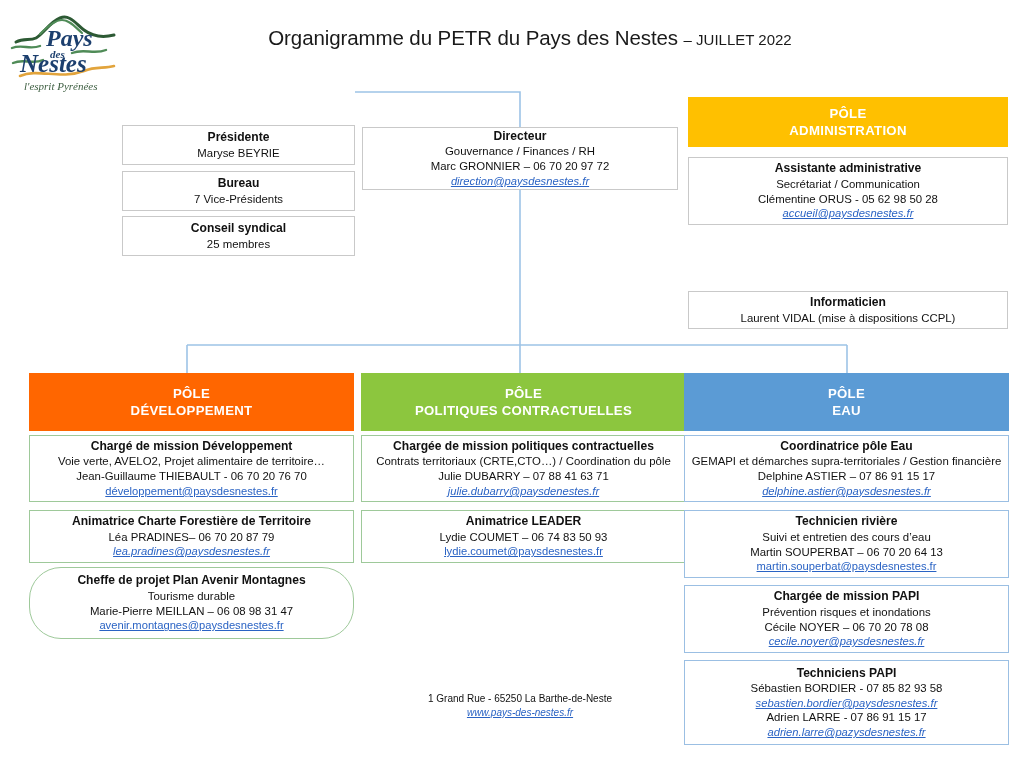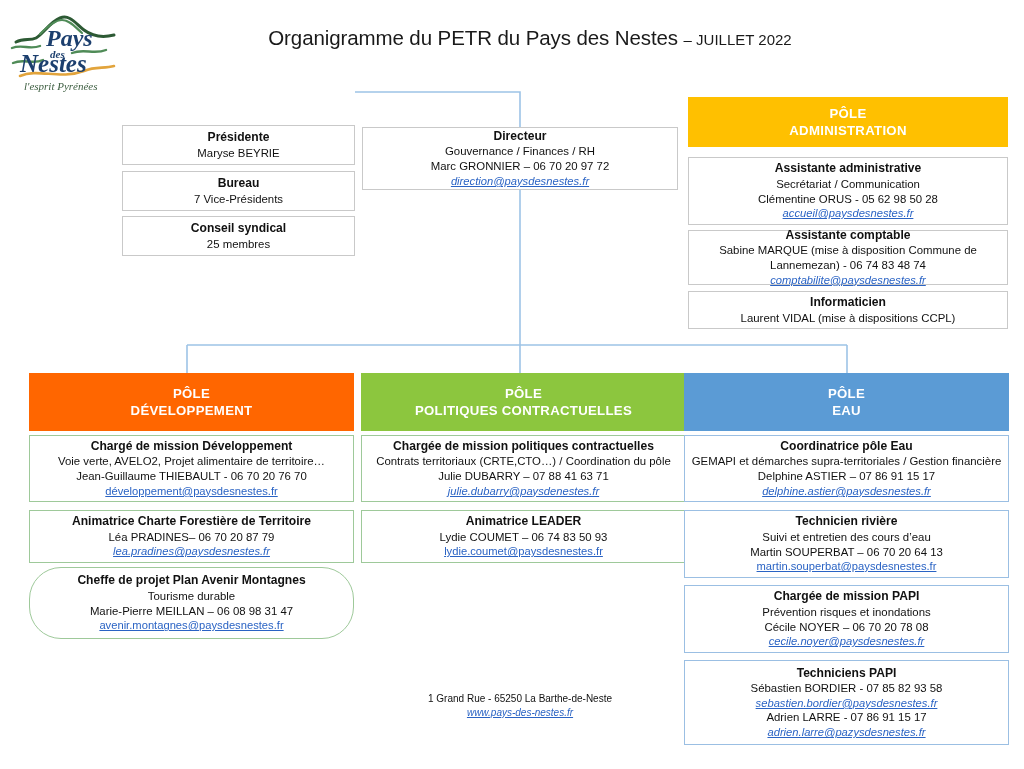--- a/index.html
+++ b/index.html
@@ -202,26 +202,20 @@
     <span>ADMINISTRATION</span>
   </div>
 
   <div class="card bd-grey" style="left:688px; top:157px; width:320px; height:68px;">
     <span class="role">Assistante administrative</span>
     <span class="line">Secrétariat / Communication</span>
     <span class="line">Clémentine ORUS - 05 62 98 50 28</span>
     <span class="mail">accueil@paysdesnestes.fr</span>
   </div>
 
-  <div class="card bd-grey" style="left:688px; top:230px; width:320px; height:55px;">
-    <span class="role">Assistante comptable</span>
-    <span class="line">Sabine MARQUE (mise à disposition Commune de</span>
-    <span class="line"><span>Lannemezan) - 06 74 83 48 74</span>
-      <span class="mail">comptabilite@paysdesnestes.fr</span></span>
-  </div>
 
   <div class="card bd-grey" style="left:688px; top:291px; width:320px; height:38px;">
     <span class="role">Informaticien</span>
     <span class="line">Laurent VIDAL (mise à dispositions CCPL)</span>
   </div>
 
   <div class="hdr" style="left:29px; top:373px; width:325px; height:58px; background:#FF6600;">
     <span>PÔLE</span>
     <span>DÉVELOPPEMENT</span>
   </div>

